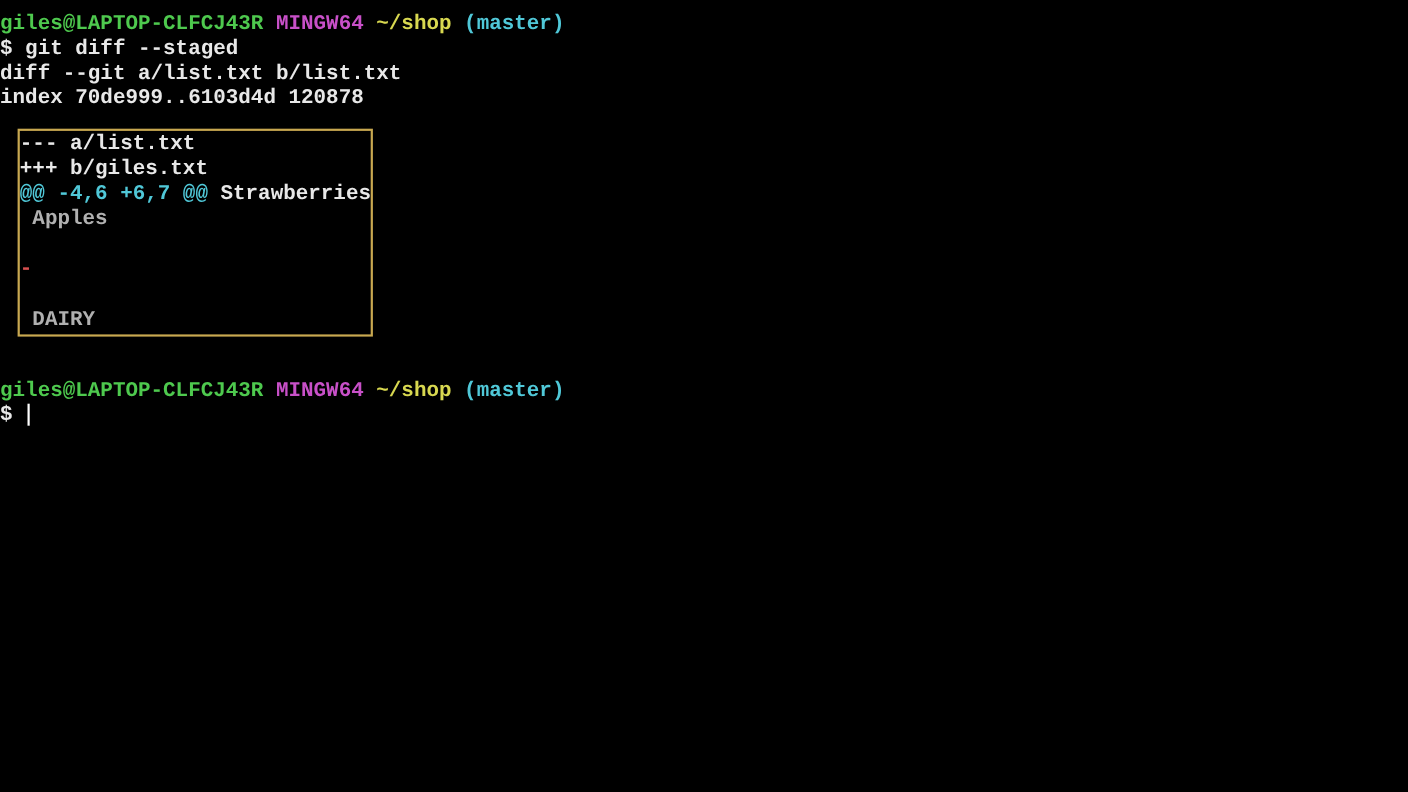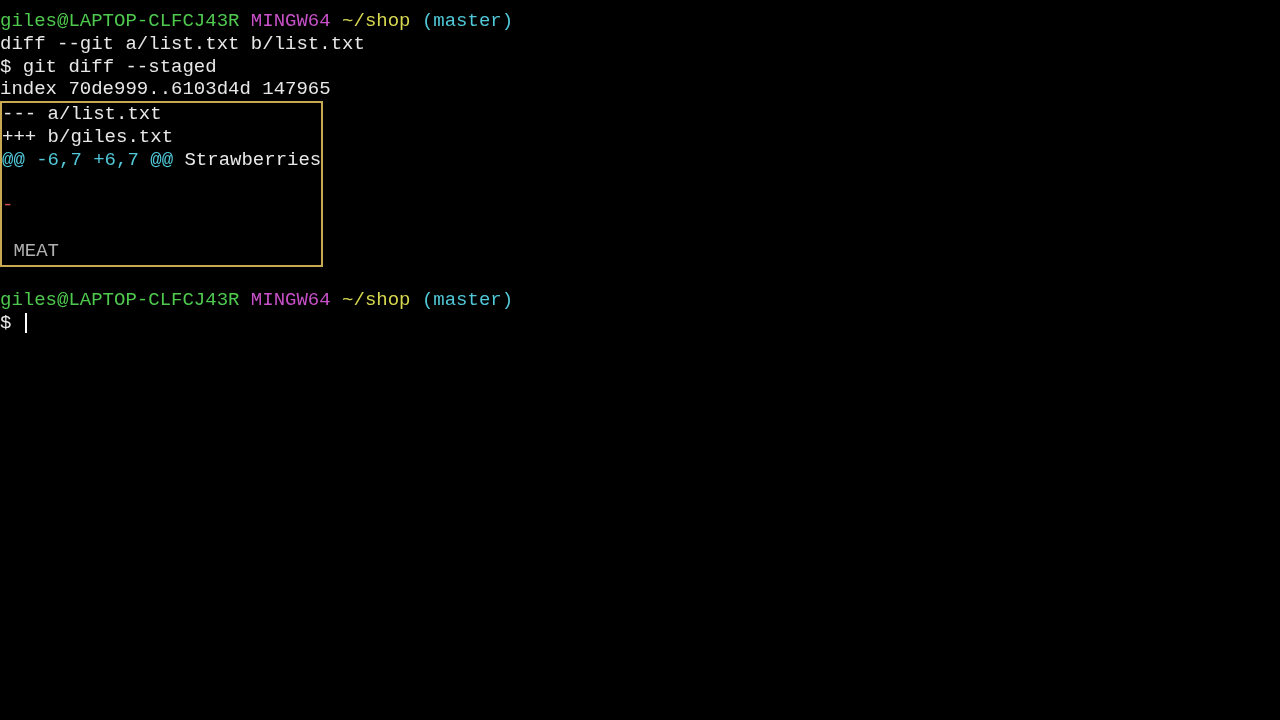--- a/index.html
+++ b/index.html
@@ -13,31 +13,32 @@
       font-size: 19px;
       line-height: 1.2;
       color: #fff;
       width: 1280px;
       height: 720px;
       overflow: hidden;
       padding: 10px 0 0 0;
     }
     .line {
       white-space: pre;
+      font-weight: bold;
     }
     .green { color: #4ec94e; }
     .magenta { color: #c850c8; }
     .yellow { color: #d8d850; }
     .cyan { color: #50c8d8; }
     .white { color: #e8e8e8; }
     .gray { color: #b0b0b0; }
     .highlight-box {
       border: 2px solid #c8a850;
       display: inline-block;
-      margin: 0;
+      margin: 16px;
       padding-bottom: 2px;
     }
     .highlight-content {
       display: block;
     }
     .cursor {
       display: inline-block;
       width: 2px;
       height: 20px;
       background: #fff;
@@ -46,30 +47,31 @@
     }
     .blank-line {
       height: 22px;
     }
   </style>
 </head>
 <body>
 
 <div>
   <div class="line"><span class="green">giles@LAPTOP-CLFCJ43R</span><span class="magenta"> MINGW64</span><span class="yellow"> ~/shop</span><span class="cyan"> (master)</span></div>
+  <div class="line"><span class="white">$ </span><span class="white">git diff --staged</span></div>
   <div class="line white">diff --git a/list.txt b/list.txt</div>
-  <div class="line"><span class="white">$ </span><span class="white">git diff --staged</span></div>
-  <div class="line white">index 70de999..6103d4d 147965</div>
+  <div class="line white">index 70de999..6103d4d 120878</div>
   <div class="highlight-box">
     <div class="highlight-content">
       <div class="line white">--- a/list.txt</div>
       <div class="line white">+++ b/giles.txt</div>
-      <div class="line"><span class="cyan">@@ -6,7 +6,7 @@</span><span class="white"> Strawberries</span></div>
+      <div class="line"><span class="cyan">@@ -4,6 +6,7 @@</span><span class="white"> Strawberries</span></div>
+      <div class="line gray"> Apples</div>
       <div class="line gray"> </div>
       <div class="line"><span style="color:#d85050">-</span></div>
       <div class="line gray"> </div>
-      <div class="line gray"> MEAT</div>
+      <div class="line gray"> DAIRY</div>
     </div>
   </div>
   <div class="blank-line"></div>
   <div class="line"><span class="green">giles@LAPTOP-CLFCJ43R</span><span class="magenta"> MINGW64</span><span class="yellow"> ~/shop</span><span class="cyan"> (master)</span></div>
   <div class="line"><span class="white">$ </span><span class="cursor"></span></div>
 </div>
 
 </body></html>

